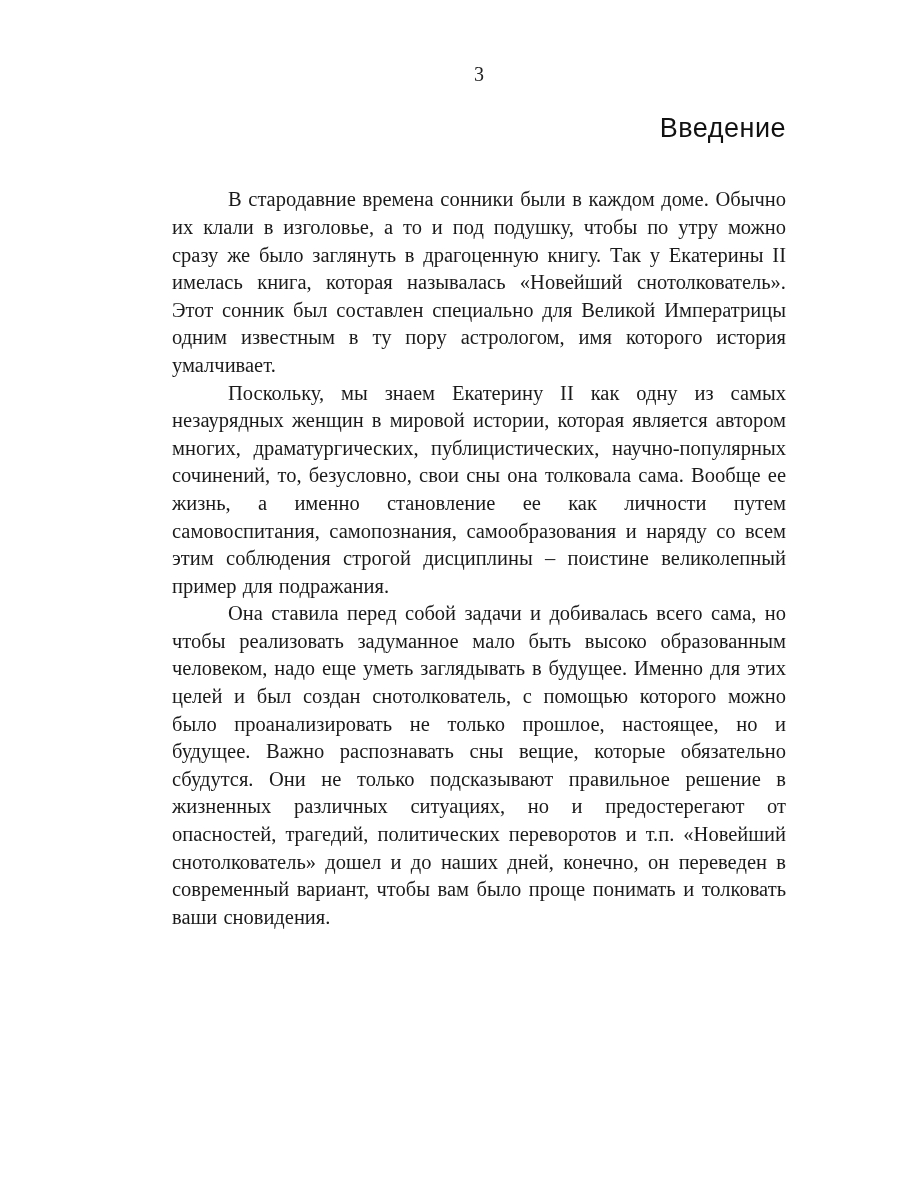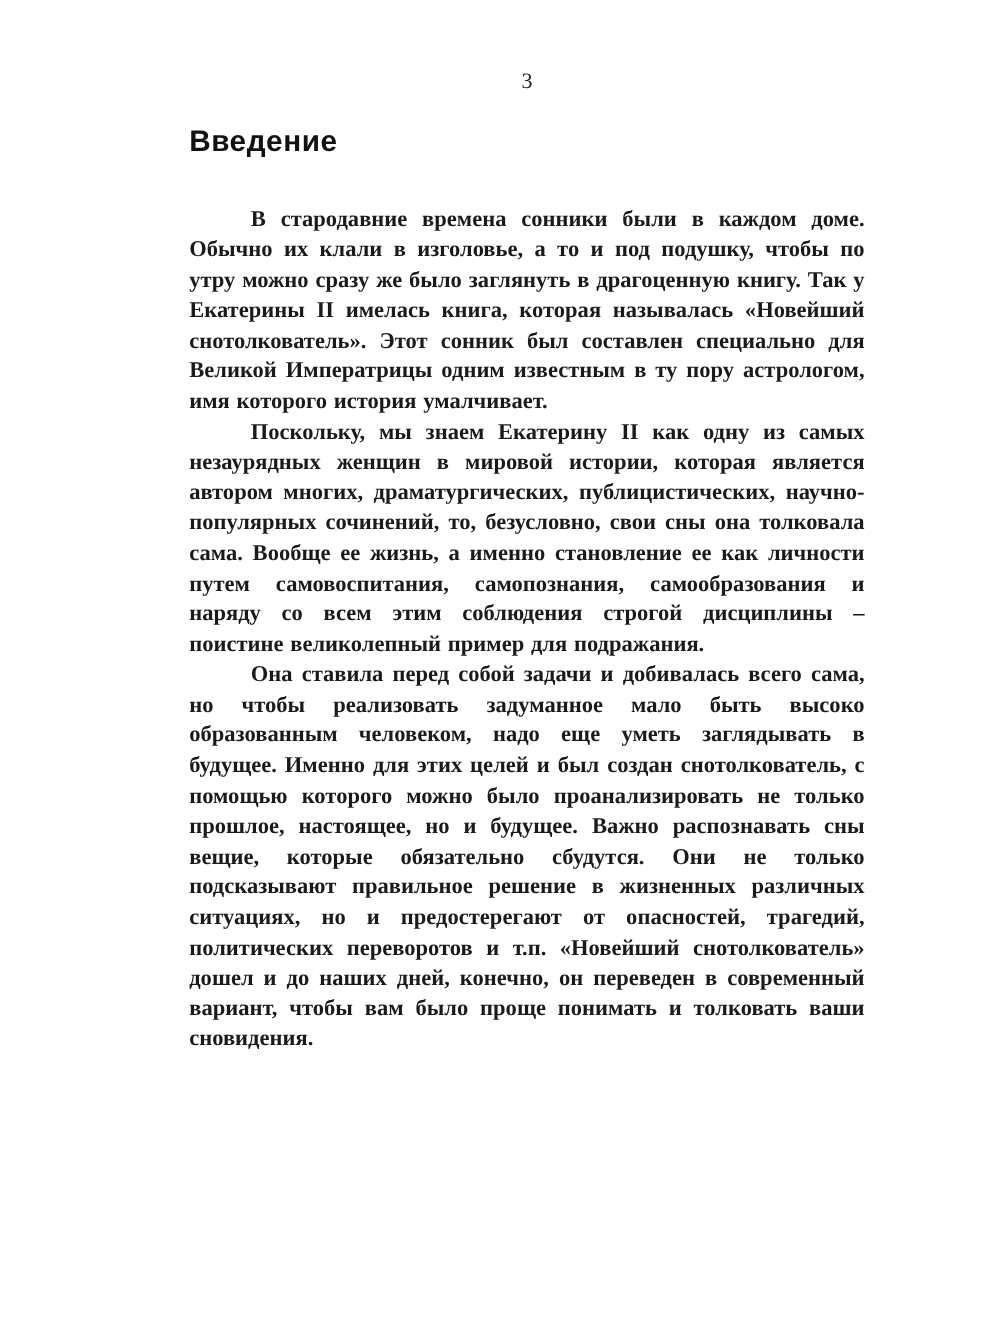--- a/index.html
+++ b/index.html
@@ -20,36 +20,35 @@
   }
   .page-number {
     text-align: center;
     font-size: 20px;
     line-height: 1.2;
     margin-bottom: 26px;
     color: #222222;
   }
   .chapter-title {
     margin: 0 0 42px 0;
-    text-align: left;
+    text-align: right;
     font-family: "Liberation Sans", "DejaVu Sans", sans-serif;
-    font-weight: bold;
+    font-weight: normal;
     font-size: 27px;
     line-height: 1.2;
     color: #111111;
     letter-spacing: 0.5px;
   }
   .body-text p {
     margin: 0;
     font-size: 20.5px;
     line-height: 27.6px;
     text-align: justify;
     text-indent: 56px;
     word-spacing: 1px;
-    font-weight: bold;
   }
 </style>
 </head>
 <body>
 
 <div class="page">
   <div class="page-number">3</div>
 
   <h1 class="chapter-title">Введение</h1>
 

